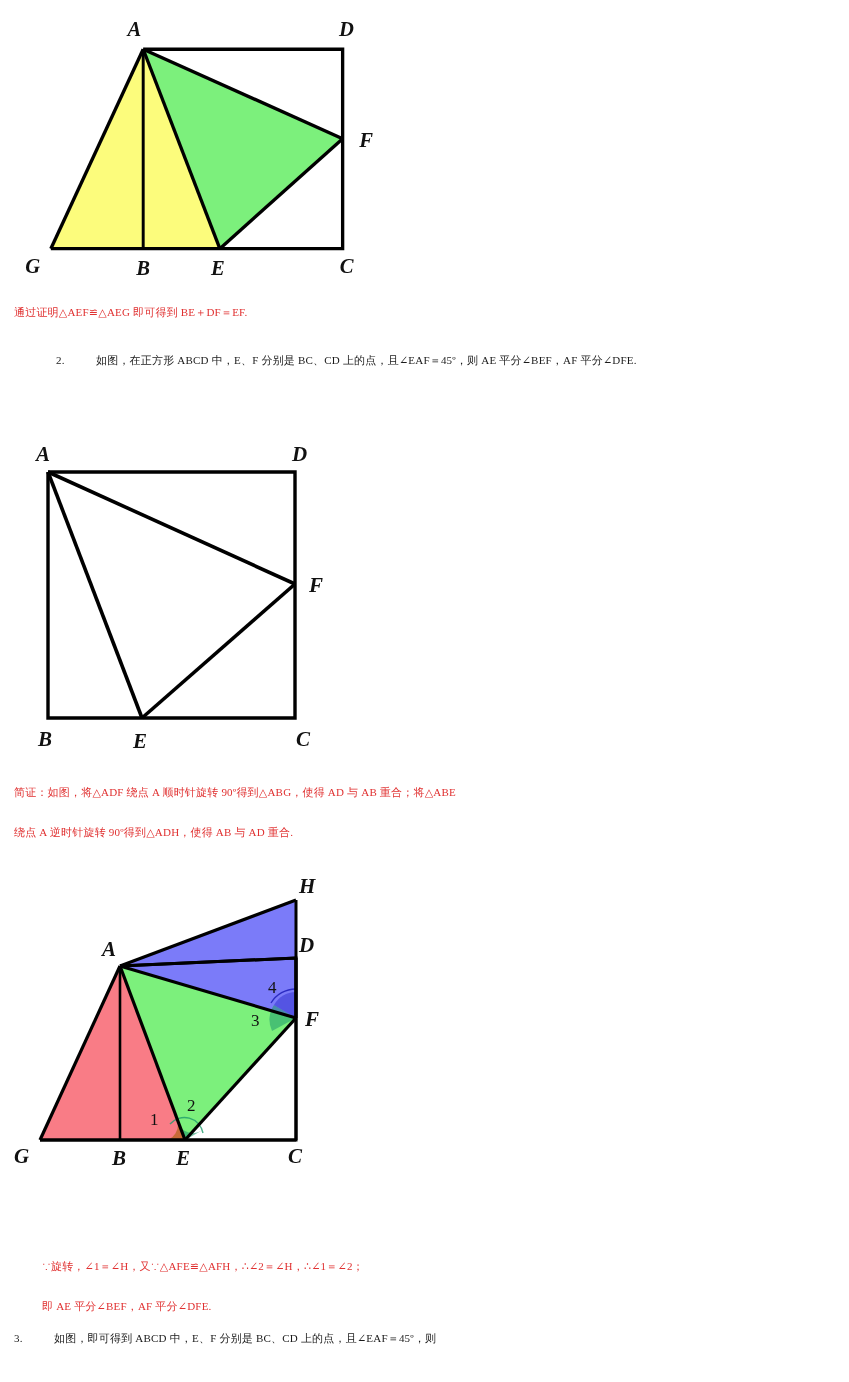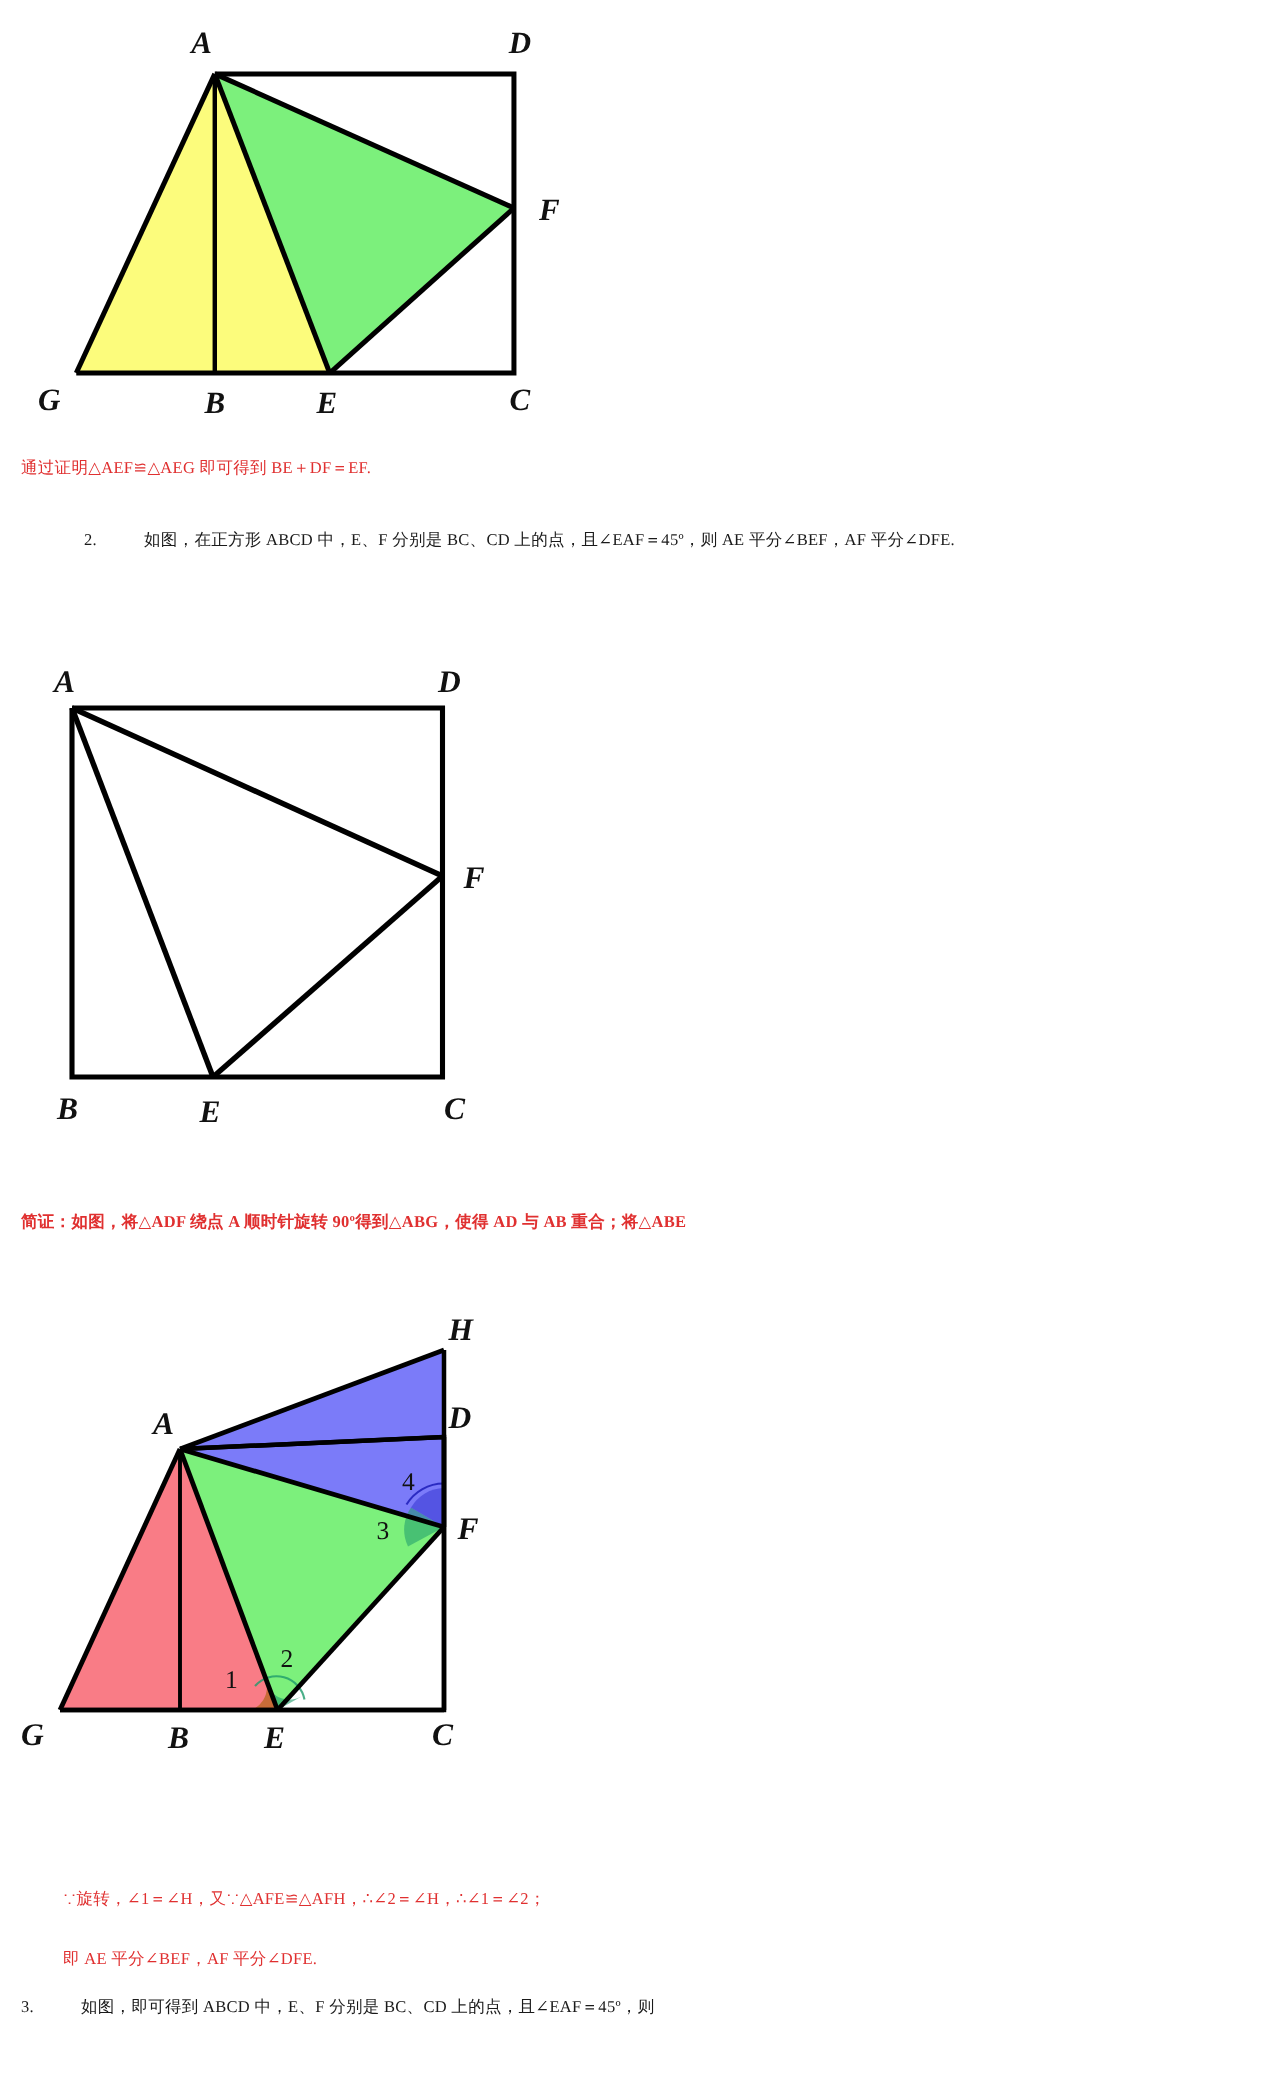--- a/index.html
+++ b/index.html
@@ -33,21 +33,21 @@
     font-size: 11px;
     line-height: 40px;
     letter-spacing: 0.2px;
     white-space: normal;
   }
   .red { color: #e03030; }
   .black { color: #1a1a1a; }
 
   .tb-redline1 { left: 14px; top: 292px; width: 820px; }
   .tb-item2    { left: 14px; top: 340px; width: 822px; margin-left: 42px; }
-  .tb-redline2 { left: 14px; top: 795px; width: 822px; font-weight: bold; }
+  .tb-redline2 { left: 14px; top: 772px; width: 822px; }
   .tb-redline3 { left: 14px; top: 1246px; width: 822px; margin-left: 28px; }
   .tb-item3    { left: 14px; top: 1318px; width: 822px; }
 
   .num { display: inline-block; width: 40px; }
   svg text.lbl {
     font-family: "Liberation Serif", "DejaVu Serif", serif;
     font-style: italic;
     font-weight: bold;
     font-size: 21px;
     fill: #111111;
@@ -100,20 +100,21 @@
     <text class="lbl" x="36" y="461">A</text>
     <text class="lbl" x="292" y="461">D</text>
     <text class="lbl" x="309" y="592">F</text>
     <text class="lbl" x="38" y="746">B</text>
     <text class="lbl" x="133" y="748">E</text>
     <text class="lbl" x="296" y="746">C</text>
   </svg>
 
   <div class="textblock red tb-redline2">
     <div>简证：如图，将△ADF 绕点 A 顺时针旋转 90º得到△ABG，使得 AD 与 AB 重合；将△ABE</div>
+    <div>绕点 A 逆时针旋转 90º得到△ADH，使得 AB 与 AD 重合.</div>
   </div>
 
   <svg class="figure fig3" width="400" height="310" viewBox="0 862 400 310">
     <polygon points="40,1140 120,966 185,1140" fill="#f97c86" stroke="none"></polygon>
     <polygon points="120,966 296,900 296,1018" fill="#7b7bf9" stroke="none"></polygon>
     <polygon points="120,966 296,1018 185,1140" fill="#7cf07c" stroke="none"></polygon>
 
     <path d="M 185,1140 L 168,1140 A 17,17 0 0 0 178,1124 Z" fill="#b5651d" fill-opacity="0.75" stroke="none"></path>
     <path d="M 185,1140 L 178,1124 A 17,17 0 0 0 201,1131 Z" fill="#1e9b6b" fill-opacity="0.6" stroke="none"></path>
     <path d="M 170,1124 A 19,19 0 0 1 203,1133" fill="none" stroke="#1e9b6b" stroke-width="1.4" stroke-opacity="0.8"></path>

